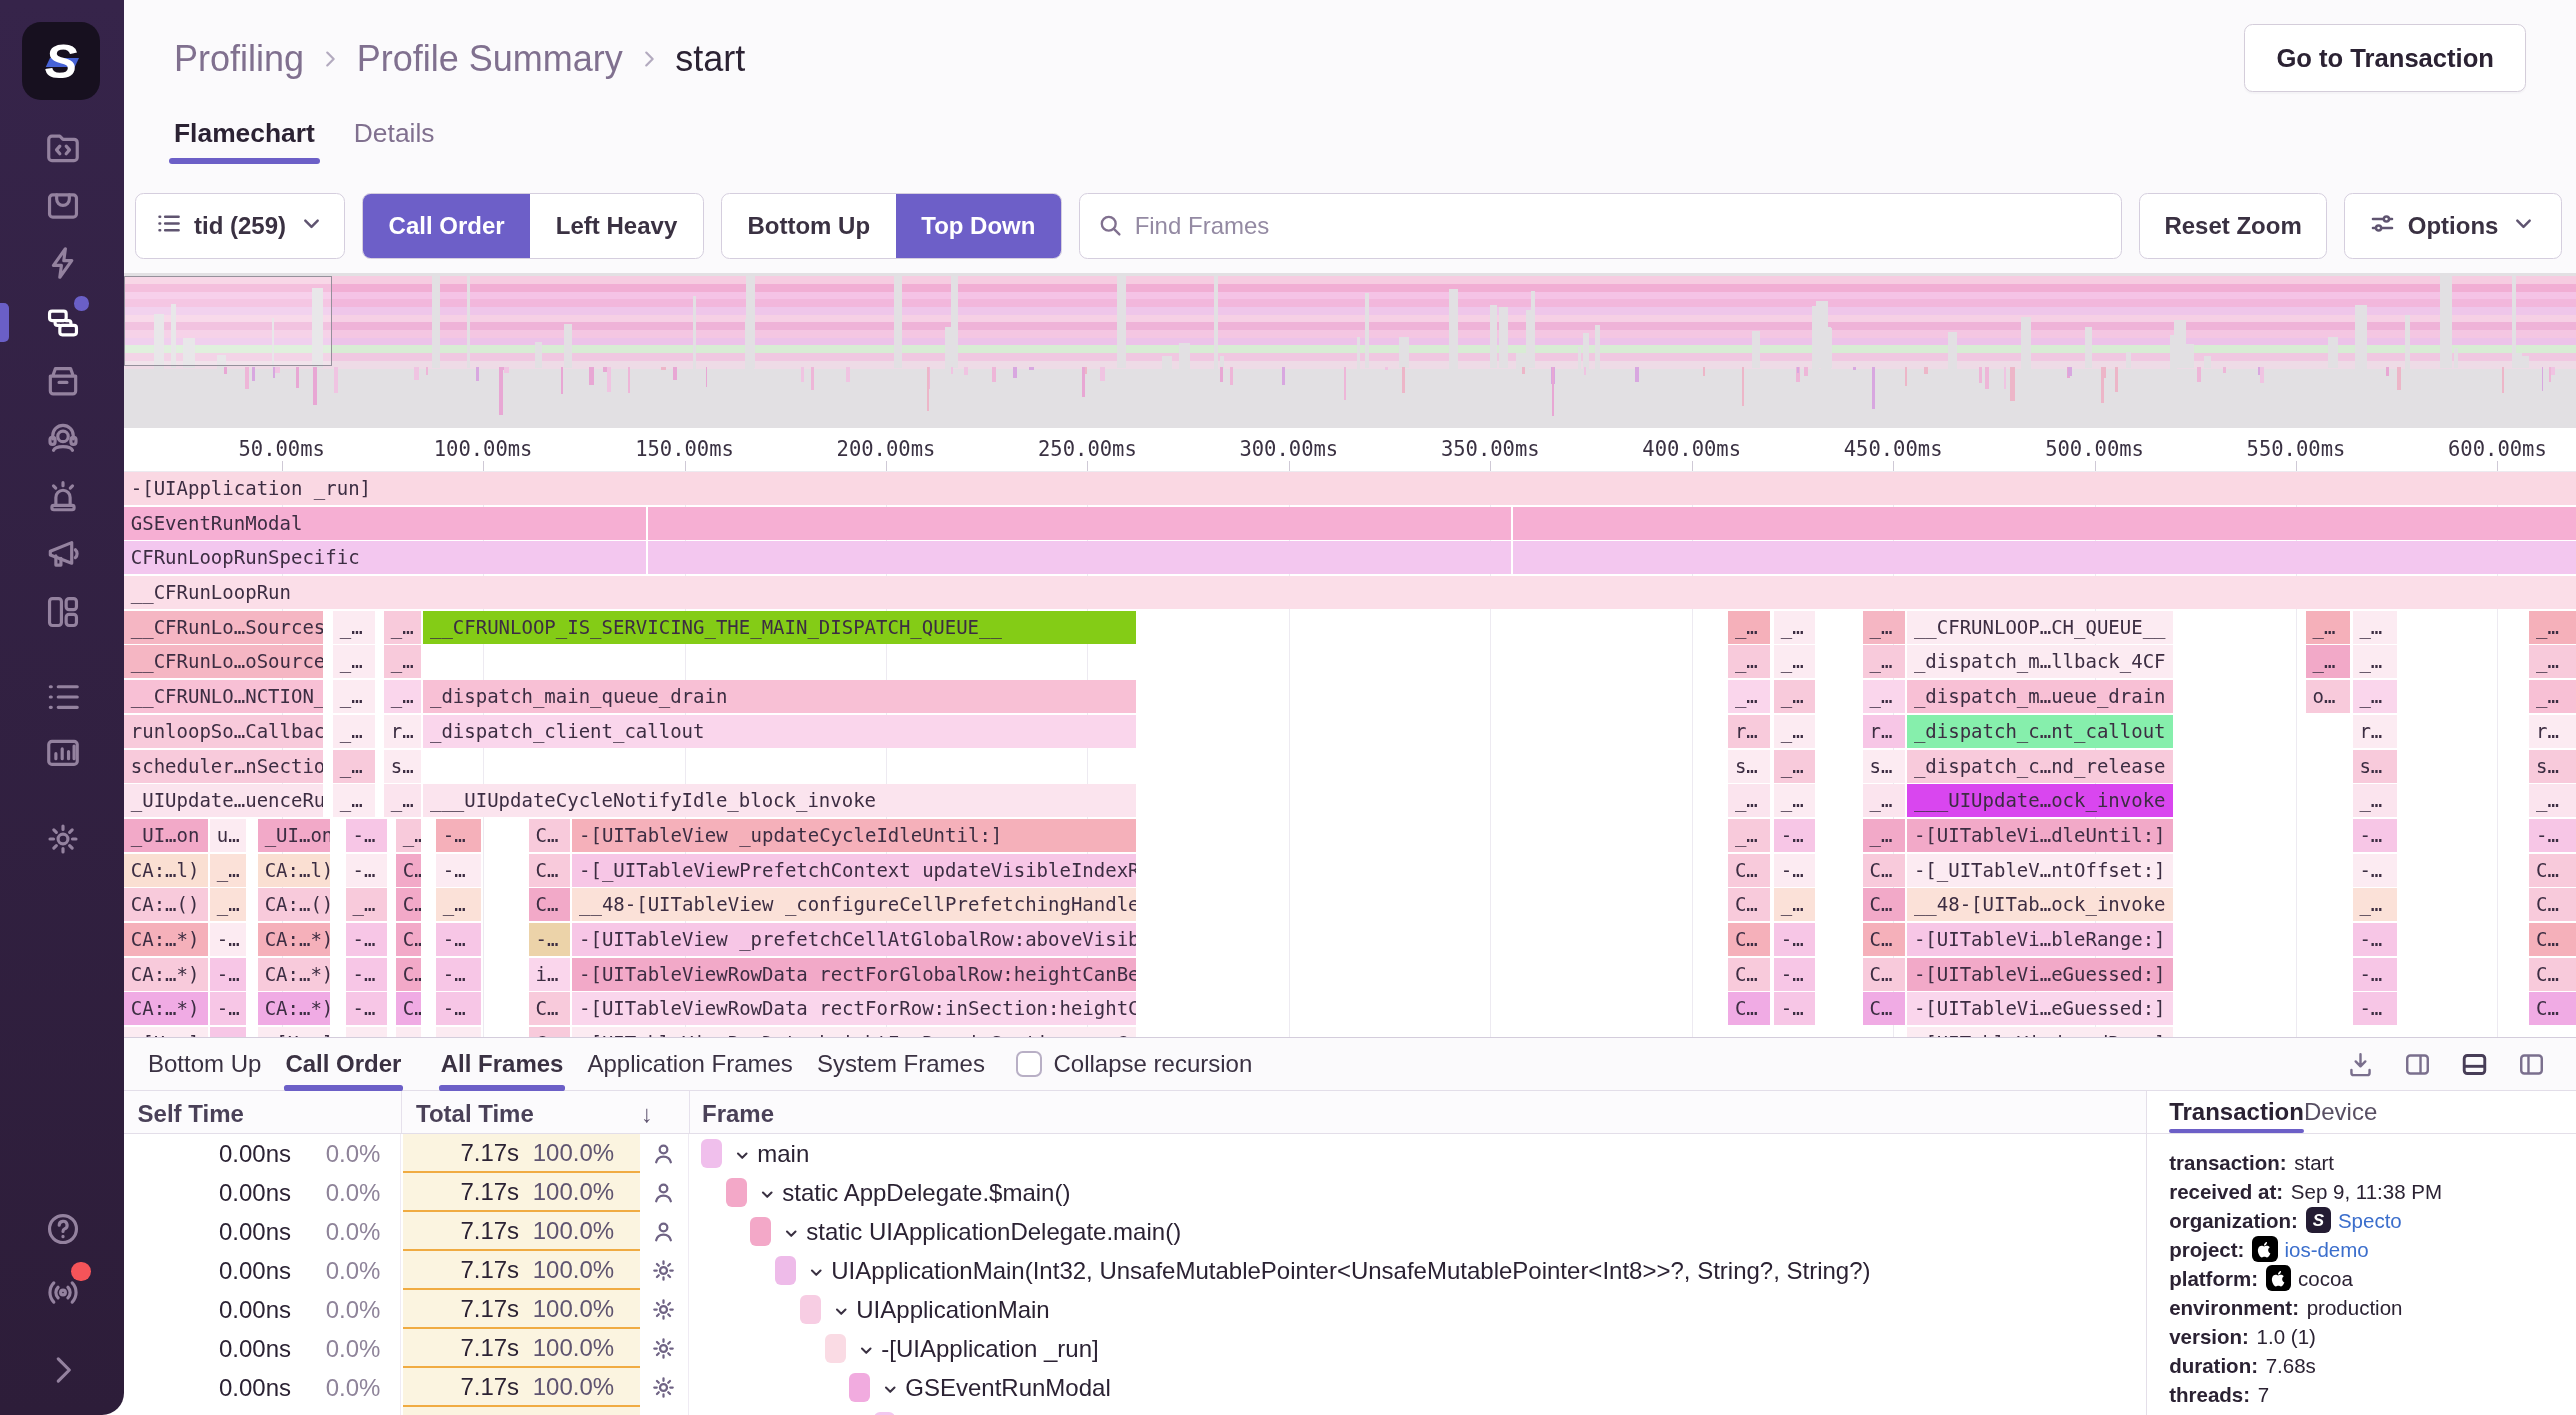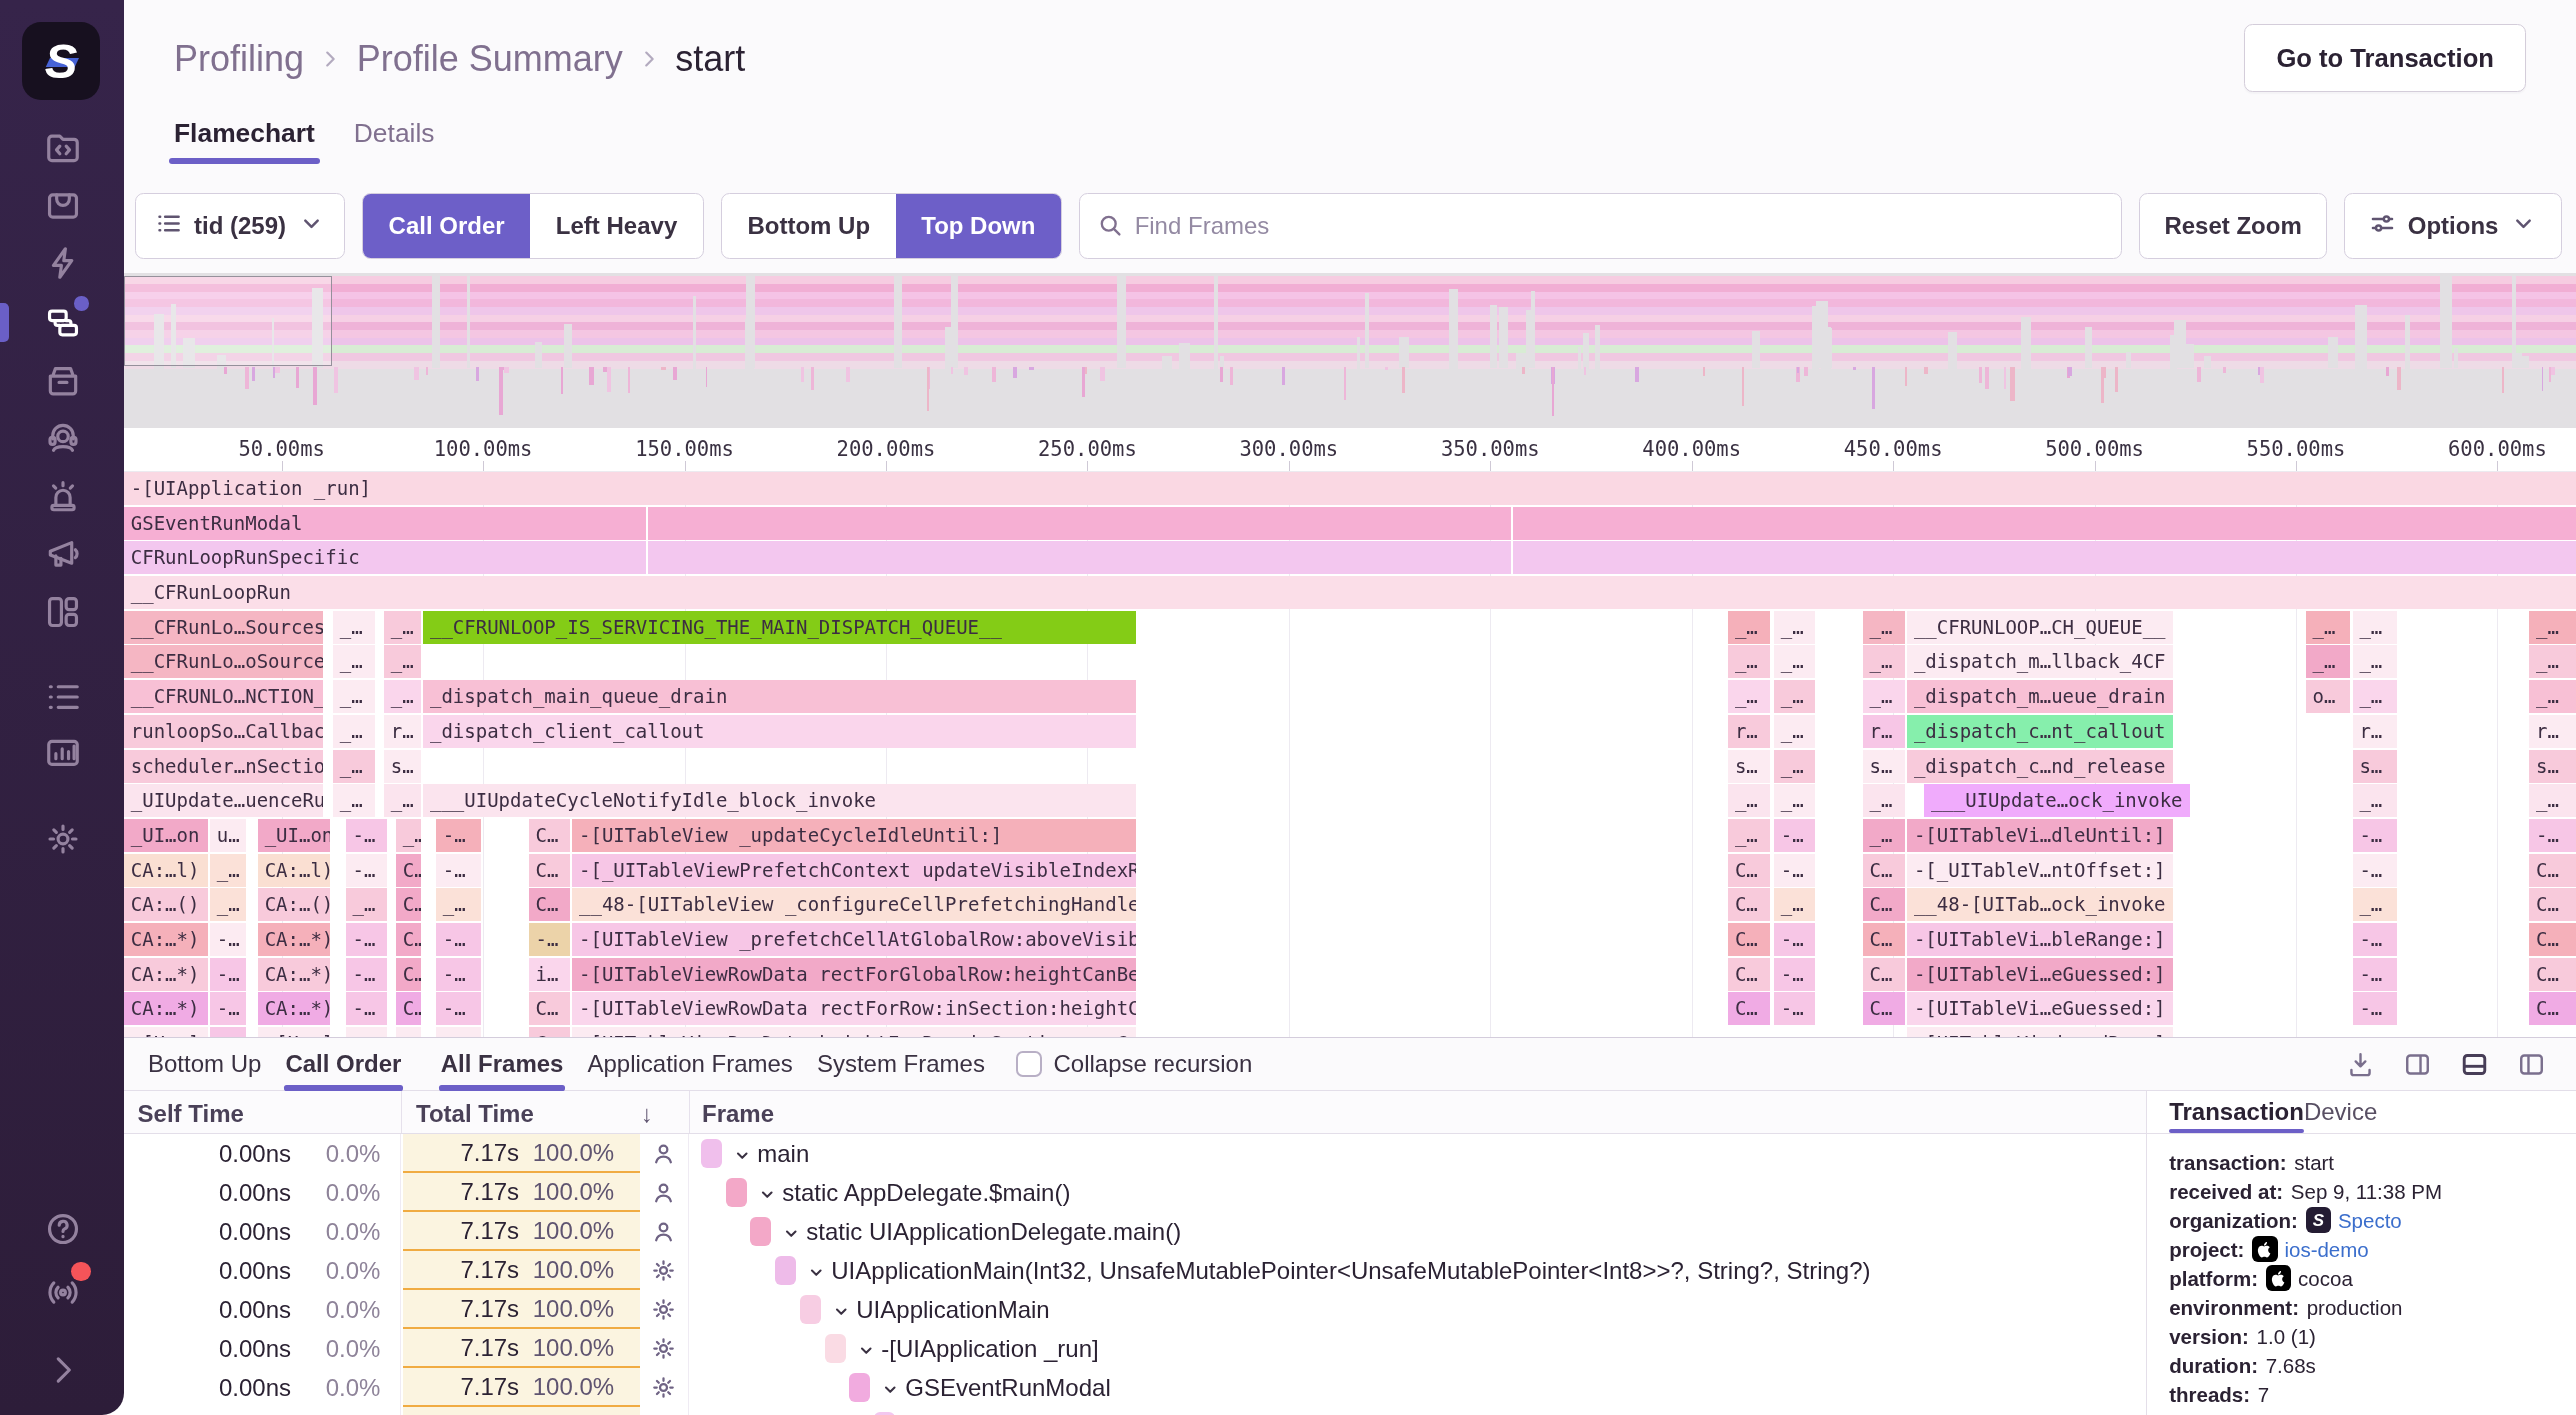--- a/index.html
+++ b/index.html
@@ -551,21 +551,21 @@
         <div class="fcell" style="left: 98.09%; width: 1.91%; background: rgb(248, 202, 219);">s…</div>
       </div>
       <div class="frow">
         <div class="fcell" style="left: 0%; width: 8.13%; background: rgb(251, 228, 238);">_UIUpdate…uenceRun</div>
         <div class="fcell" style="left: 8.52%; width: 1.7%; background: rgb(252, 235, 242);">_…</div>
         <div class="fcell" style="left: 10.6%; width: 1.5%; background: rgb(251, 228, 238);">_…</div>
         <div class="fcell" style="left: 12.2%; width: 29.06%; background: rgb(251, 228, 238);">___UIUpdateCycleNotifyIdle_block_invoke</div>
         <div class="fcell" style="left: 65.42%; width: 1.7%; background: rgb(251, 228, 238);">_…</div>
         <div class="fcell" style="left: 67.29%; width: 1.67%; background: rgb(252, 235, 242);">_…</div>
         <div class="fcell" style="left: 70.91%; width: 1.74%; background: rgb(251, 228, 238);">_…</div>
-        <div class="fcell" style="left: 72.72%; width: 10.84%; background: #f0abfc; margin-left: 17px;">___UIUpdate…ock_invoke</div>
+        <div class="fcell" style="left: 72.72%; width: 10.84%; background: #d946ef;">___UIUpdate…ock_invoke</div>
         <div class="fcell" style="left: 90.89%; width: 1.81%; background: rgb(251, 228, 238);">_…</div>
         <div class="fcell" style="left: 98.09%; width: 1.91%; background: rgb(251, 228, 238);">_…</div>
       </div>
       <div class="frow">
         <div class="fcell" style="left: 0%; width: 3.41%; background: rgb(242, 169, 200);">_UI…on</div>
         <div class="fcell" style="left: 3.51%; width: 1.46%; background: rgb(252, 235, 242);">u…</div>
         <div class="fcell" style="left: 5.46%; width: 2.95%; background: rgb(242, 169, 200);">_UI…on</div>
         <div class="fcell" style="left: 9.04%; width: 1.67%; background: rgb(247, 198, 230);">-…</div>
         <div class="fcell" style="left: 11.09%; width: 1.04%; background: rgb(248, 202, 219);">_…</div>
         <div class="fcell" style="left: 12.72%; width: 1.84%; background: rgb(245, 176, 186);">-…</div>

